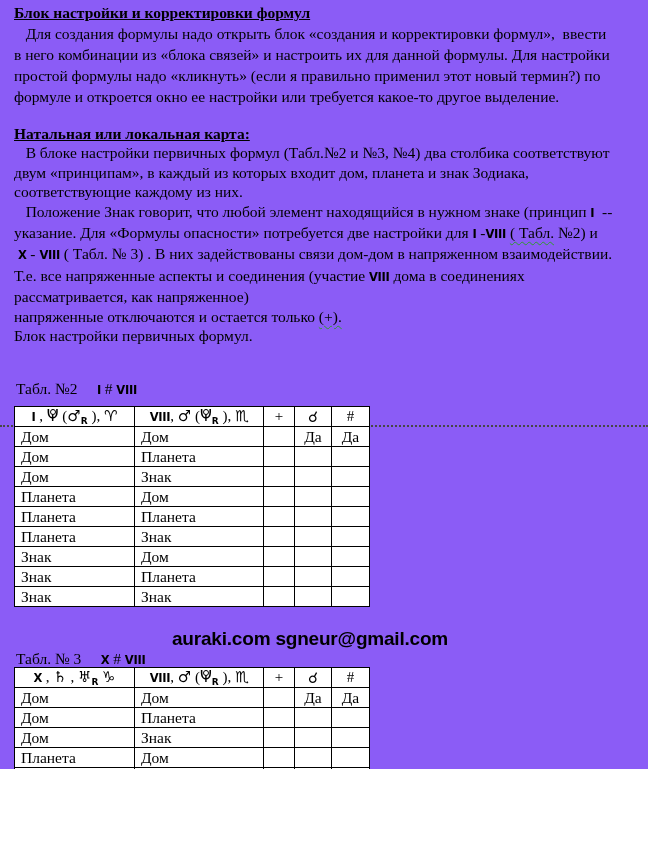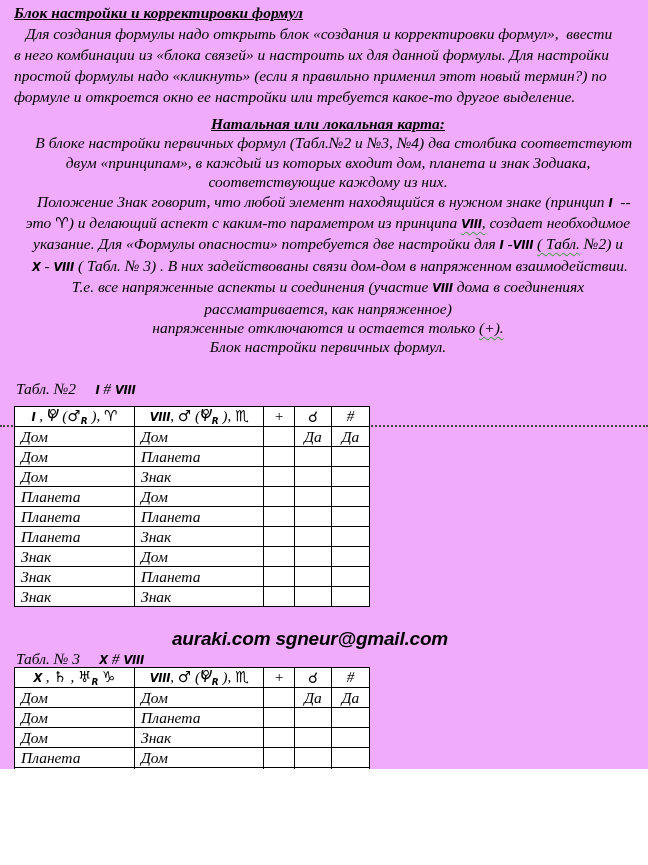--- a/index.html
+++ b/index.html
@@ -1,21 +1,21 @@
 <!DOCTYPE html>
 <html><head>
 <meta charset="utf-8">
 <style>
   html,body{margin:0;padding:0;}
   body{width:648px;height:865px;background:#fff;}
-  .page{position:relative;width:648px;height:769px;background:#f0abfc;overflow:hidden;
-        font-family:"Liberation Serif", serif;font-size:15.5px;color:#000;font-style:italic;}
+  .page{position:relative;width:648px;height:769px;background:#8b5cf6;overflow:hidden;
+        font-family:"Liberation Serif", serif;font-size:15.5px;color:#000;}
   .block{position:absolute;left:14px;width:628px;}
   .sec1{top:2px;line-height:21px;}
-  .sec2{top:114px;line-height:19.4px;text-align:center;}
+  .sec2{top:124px;line-height:19.4px;}
   .hline{font-weight:bold;}
   .hline .hu{text-decoration:underline;}
   .ln{white-space:pre;}
   .rn{font-family:"DejaVu Sans", sans-serif;font-weight:bold;font-size:11.5px;letter-spacing:-0.3px;}
   .sym{font-family:"DejaVu Sans", sans-serif;font-size:15px;}
   .sub{font-family:"DejaVu Sans", sans-serif;font-size:9px;font-weight:bold;vertical-align:-3px;}
   .sq{text-decoration-line:underline;text-decoration-style:wavy;text-decoration-color:#2f9a2f;
       text-decoration-thickness:1px;text-underline-offset:3px;}
   .pluto{position:relative;display:inline-block;}
   .pluto::after{content:"";position:absolute;left:50%;top:2px;width:4px;height:4px;margin-left:-3px;
@@ -47,21 +47,20 @@
     <div class="ln"><span>простой формулы надо «кликнуть» (если я правильно применил этот новый термин?) по</span></div>
     <div class="ln"><span>формуле и откроется окно ее настройки или требуется какое-то другое выделение.</span></div>
   </section>
 
   <section class="block sec2">
     <div class="ln hline"><span class="hu">Натальная или локальная карта:</span></div>
     <div class="ln"><span>   В блоке настройки первичных формул (Табл.№2 и №3, №4) два столбика соответствуют</span></div>
     <div class="ln"><span>двум «принципам», в каждый из которых входит дом, планета и знак Зодиака,</span></div>
     <div class="ln"><span>соответствующие каждому из них.</span></div>
     <div class="ln"><span>   Положение Знак говорит, что любой элемент находящийся в нужном знаке (принцип </span><span class="rn">I</span><span>  --</span></div>
-    <div class="ln"><span>это </span><span class="sym">♈</span><span>) и делающий аспект с каким-то параметром из принципа </span><span class="rn sq">VIII</span><span class="sq">,</span><span> создает необходимое</span></div>
     <div class="ln"><span>указание. Для «Формулы опасности» потребуется две настройки для </span><span class="rn">I</span><span> -</span><span class="rn">VIII</span><span> </span><span class="sq">( Табл.</span><span> №2) и</span></div>
     <div class="ln"><span> </span><span class="rn">X</span><span> - </span><span class="rn">VIII</span><span> ( Табл. № 3) . В них задействованы связи дом-дом в напряженном взаимодействии.</span></div>
     <div class="ln"><span>Т.е. все напряженные аспекты и соединения (участие </span><span class="rn">VIII</span><span> дома в соединениях</span></div>
     <div class="ln"><span>рассматривается, как напряженное)</span></div>
     <div class="ln"><span>напряженные отключаются и остается только </span><span class="sq">(+).</span></div>
     <div class="ln"><span>Блок настройки первичных формул.</span></div>
   </section>
 
   <div class="dotline"></div>
 

